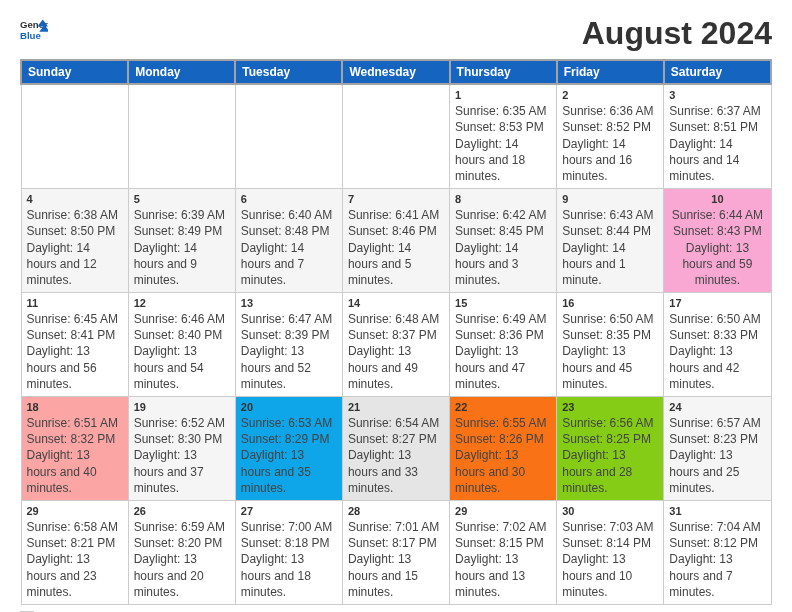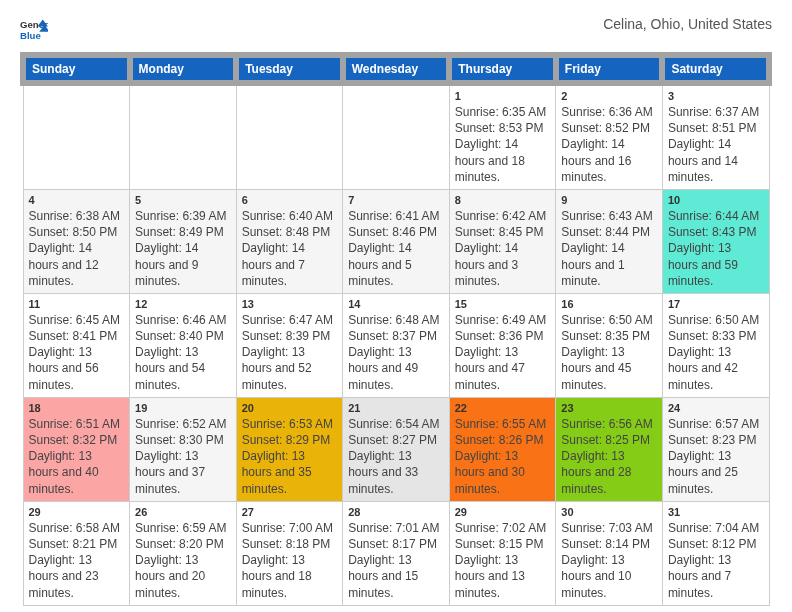--- a/index.html
+++ b/index.html
@@ -52,21 +52,21 @@
       width: 100%;
       table-layout: fixed;
     }
     .calendar th {
       background: #1565c0;
       color: #fff;
       text-align: left;
       padding: 4px 6px;
       font-size: 12px;
       font-weight: bold;
-      border: 6px solid #a3a3a3;
+      border: 2px solid #a3a3a3;
     }
     .calendar td {
       border: 1px solid #ccc;
       vertical-align: top;
       padding: 4px 5px;
       font-size: 9.5px;
       color: #333;
       background: #fff;
       height: 80px;
     }
@@ -110,21 +110,21 @@
   <div class="header">
     <div class="logo">
       <svg class="logo-icon" viewBox="0 0 32 32">
         <text x="0" y="14" font-size="11" font-weight="bold" fill="#333">General</text>
         <text x="0" y="26" font-size="11" font-weight="bold" fill="#1565c0">Blue</text>
         <polygon points="26,4 32,12 20,12" fill="#1565c0"></polygon>
         <polygon points="30,10 36,18 24,18" fill="#1565c0" transform="translate(-2,0)"></polygon>
       </svg>
     </div>
     <div class="title-block">
-      <div class="subtitle">Celina, Ohio, United States</div>
+      <div class="main-title">August 2024</div>
     </div>
   </div>
 
   <table class="calendar">
     <thead>
       <tr>
       <th>Sunday</th>
           <th>Monday</th>
           <th>Tuesday</th>
           <th>Wednesday</th>
@@ -197,21 +197,21 @@
 Daylight: 14 hours
 and 3 minutes.</div>
           </td>
           <td style="background: rgb(245, 245, 245);">
             <span class="day-num">9</span>
             <div class="day-info">Sunrise: 6:43 AM
 Sunset: 8:44 PM
 Daylight: 14 hours
 and 1 minute.</div>
           </td>
-          <td style="background: #5eead4;">
+          <td style="background: #f9a8d4; text-align: center;">
             <span class="day-num">10</span>
             <div class="day-info">Sunrise: 6:44 AM
 Sunset: 8:43 PM
 Daylight: 13 hours
 and 59 minutes.</div>
           </td>
         </tr>
         <tr>
           <td>
             <span class="day-num">11</span>
@@ -271,21 +271,21 @@
 Daylight: 13 hours
 and 40 minutes.</div>
           </td>
           <td style="background: rgb(245, 245, 245);">
             <span class="day-num">19</span>
             <div class="day-info">Sunrise: 6:52 AM
 Sunset: 8:30 PM
 Daylight: 13 hours
 and 37 minutes.</div>
           </td>
-          <td style="background: #eab308;">
+          <td style="background: #0ea5e9;">
             <span class="day-num">20</span>
             <div class="day-info">Sunrise: 6:53 AM
 Sunset: 8:29 PM
 Daylight: 13 hours
 and 35 minutes.</div>
           </td>
           <td style="background: #e5e5e5; margin-left: 42px;">
             <span class="day-num">21</span>
             <div class="day-info">Sunrise: 6:54 AM
 Sunset: 8:27 PM

